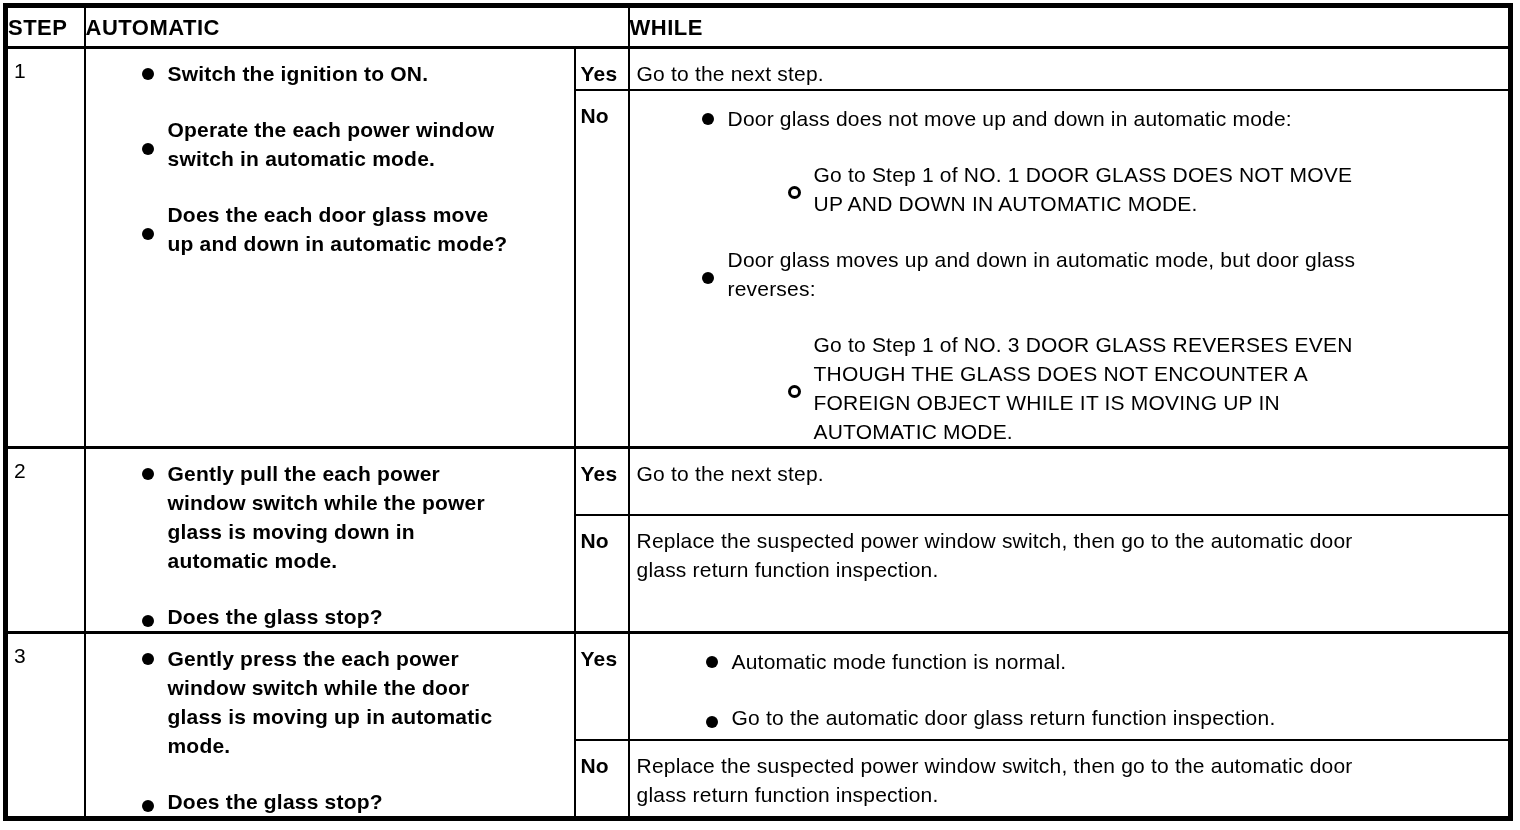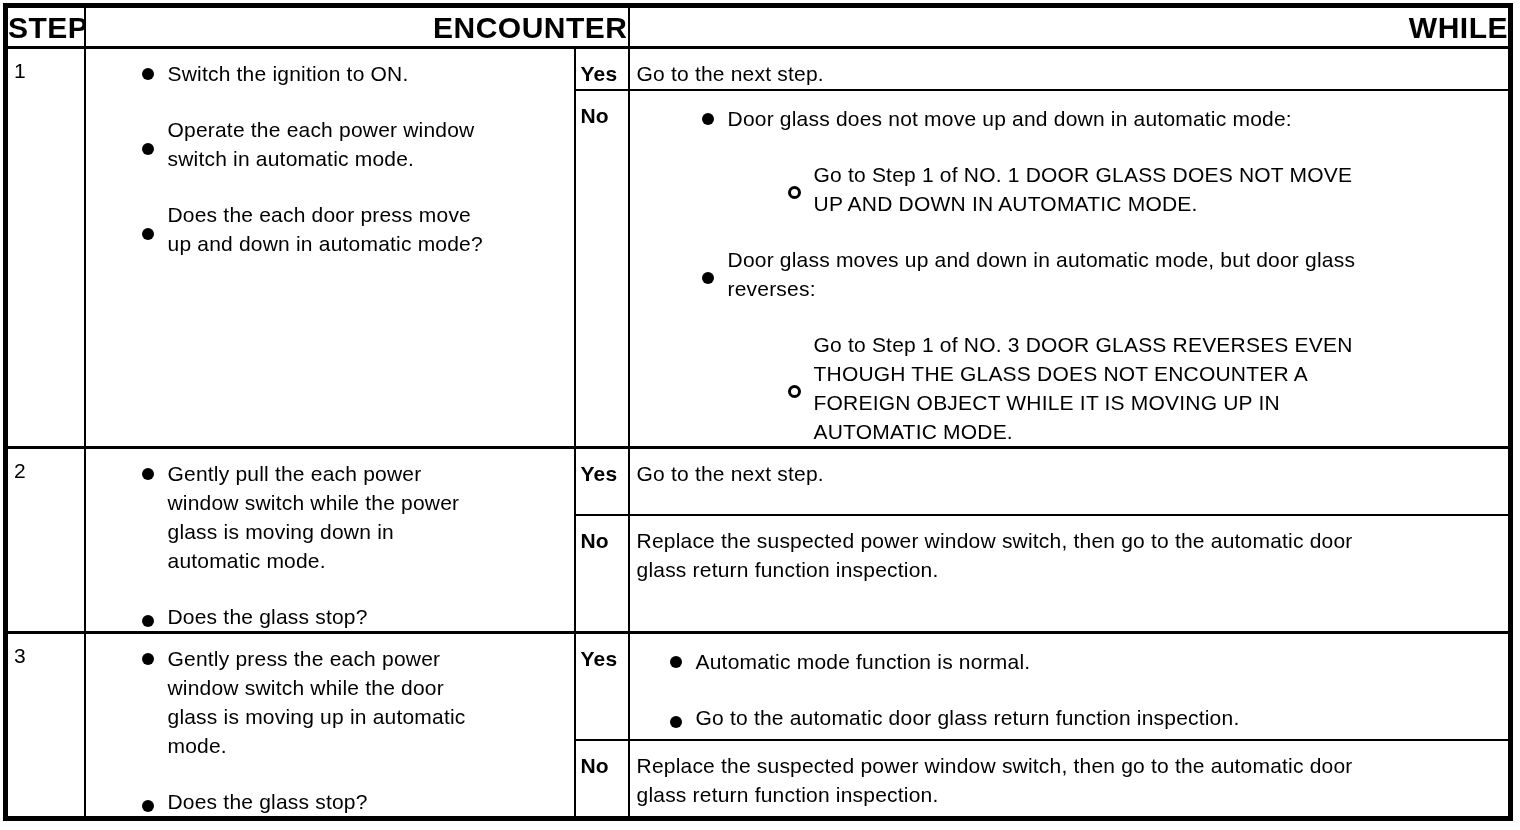--- a/index.html
+++ b/index.html
@@ -20,41 +20,41 @@
     border:5px solid #000;
   }
   .tbl th, .tbl td {
     border:2px solid #000;
     vertical-align:top;
     font-size:21px; line-height:29px;
     letter-spacing:0.2px;
     overflow:hidden;
   }
   .tbl th {
-    height:42px; vertical-align:middle; text-align:right;
-    font-weight:bold; font-size:30px; letter-spacing:0.5px;
+    height:42px; vertical-align:middle; text-align:left;
+    font-weight:bold; font-size:22px; letter-spacing:0.5px;
     border-bottom-width:3px;
   }
   tr.step-top > td { border-top-width:3px; }
 
   
   tr.h-hdr { height:42px; }
   tr.h-r1y { height:42px; }
   tr.h-r1n { height:358px; }
   tr.h-r2y { height:66px; }
   tr.h-r2n { height:116px; }
   tr.h-r3y { height:104px; }
   tr.h-r3n { height:76px; }
 
   .step-cell   { padding:7px 4px 0 6px; }
-  .insp-cell   { padding:10px 14px 0 56px; }
+  .insp-cell   { padding:10px 14px 0 56px;font-weight:bold; }
   .label-cell  { padding:10px 2px 0 5px;font-weight:bold; }
   .action-plain{ padding:10px 12px 0 7px; }
   .action-list { padding:13px 12px 0 72px;margin-top:33px; }
-  .action-list.tight { padding-left:40px; }
+  .action-list.tight { padding-left:76px; }
 
   .txt, .plain { white-space:pre-line; }
 
   .item { display:flex; column-gap:14px; align-items:flex-start; }
   .item + .item { margin-top:27px;align-items:center; }
   .item.lvl2 { margin-left:86px; column-gap:13px; }
 
   .bullet {
     flex:0 0 auto; width:12px; height:12px; border-radius:50%;
     background:#000; margin-top:9px;
@@ -72,39 +72,39 @@
     <colgroup>
       <col style="width:79px">
       <col style="width:490px">
       <col style="width:54px">
       <col style="width:882px">
     </colgroup>
 
     <tbody>
         <tr class="h-hdr">
       <th>STEP</th>
-      <th colspan="2">ENCOUNTER</th>
+      <th colspan="2">AUTOMATIC</th>
       <th>WHILE</th>
     </tr>
 
     <tr class="h-r1y">
       <td class="step-cell" rowspan="2">1</td>
       <td class="insp-cell" rowspan="2">
         <div class="item">
           <span class="bullet"></span>
           <span class="txt">Switch the ignition to ON.</span>
         </div>
         <div class="item">
           <span class="bullet"></span>
           <span class="txt">Operate the each power window
 switch in automatic mode.</span>
         </div>
         <div class="item">
           <span class="bullet"></span>
-          <span class="txt">Does the each door press move
+          <span class="txt">Does the each door glass move
 up and down in automatic mode?</span>
         </div>
       </td>
       <td class="label-cell">Yes</td>
       <td class="action-plain">
         <div class="plain">Go to the next step.</div>
       </td>
     </tr>
     <tr class="h-r1n">
       <td class="label-cell">No</td>

